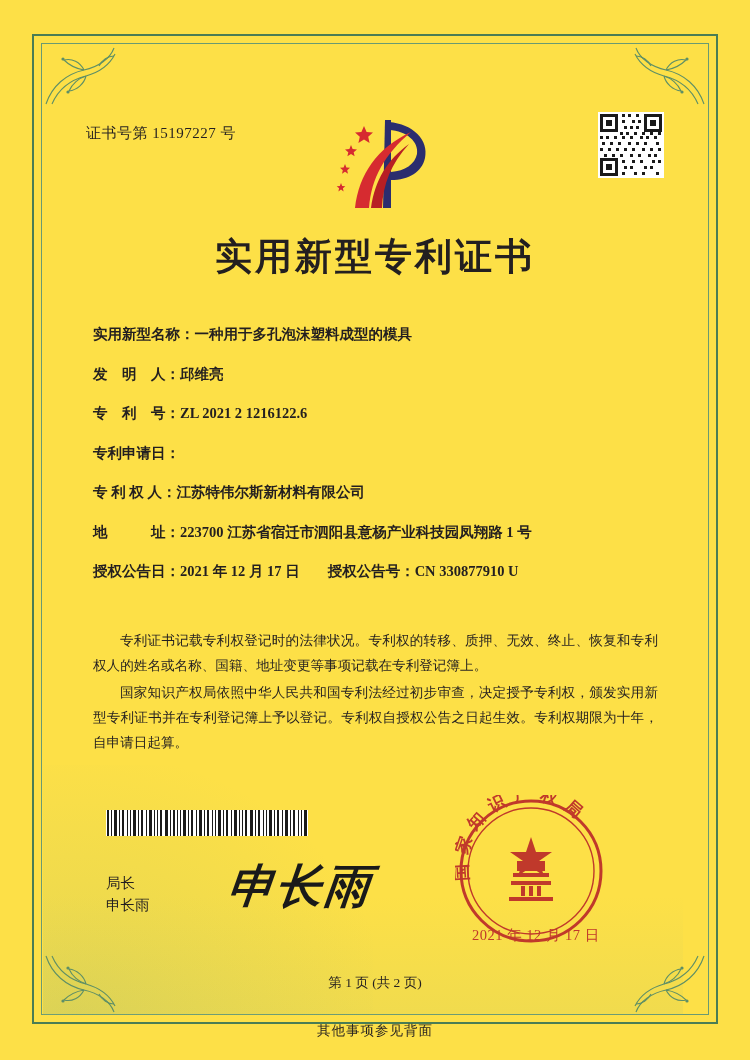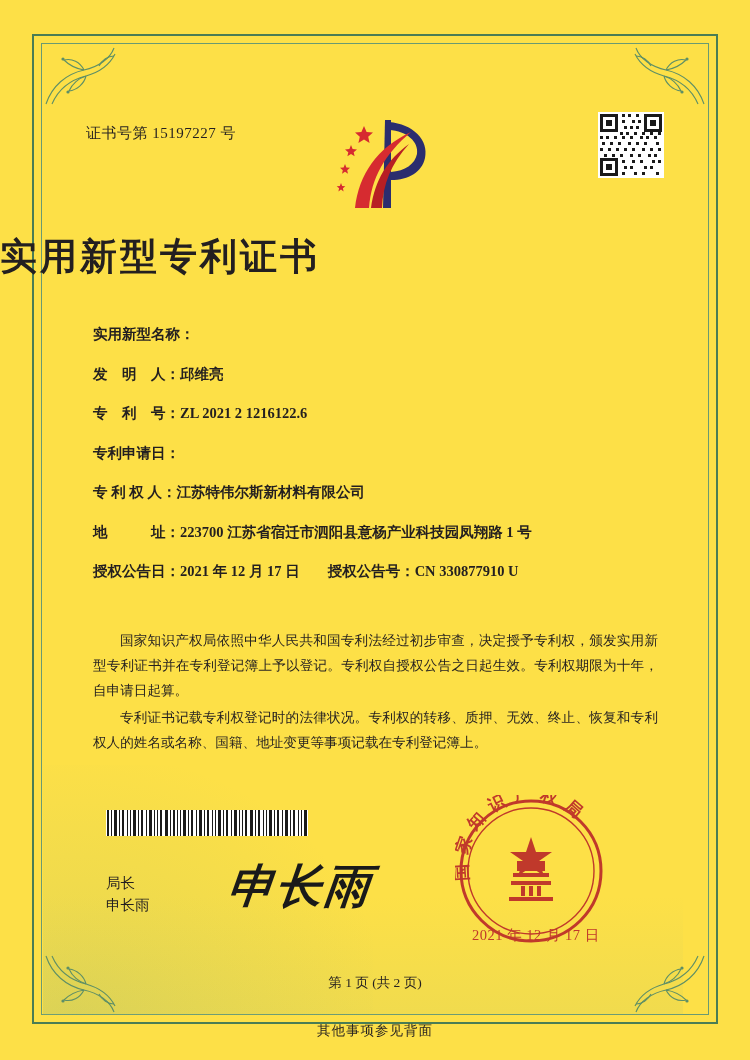--- a/index.html
+++ b/index.html
@@ -95,21 +95,21 @@
     width: 66px;
     height: 66px;
   }
   .qr svg { display:block; }
 
   .title {
     position: absolute;
     left: 0;
     right: 0;
     top: 232px;
-    text-align: left;
+    text-align: center;
     font-size: 37px;
     font-weight: bold;
     letter-spacing: 3px;
     font-family: "Liberation Serif", serif;
   }
 
   
   .fields {
     position: absolute;
     left: 93px;
@@ -372,20 +372,21 @@
       </g>
     </svg>
   </div>
 
   <div class="title">实用新型专利证书</div>
 
   <div class="fields">
     <div class="field">
       <span class="f-label">实用新型名称</span>
       <span class="f-colon">：</span>
+      <span class="f-value">一种用于多孔泡沫塑料成型的模具</span>
     </div>
     <div class="field">
       <span class="f-label">发　明　人</span>
       <span class="f-colon">：</span>
       <span class="f-value">邱维亮</span>
     </div>
     <div class="field">
       <span class="f-label">专　利　号</span>
       <span class="f-colon">：</span>
       <span class="f-value">ZL 2021 2 1216122.6</span>
@@ -408,22 +409,22 @@
       <span class="f-label">授权公告日</span>
       <span class="f-colon">：</span>
       <span class="f-value">2021 年 12 月 17 日</span>
       <span class="f-label2">授权公告号</span>
       <span class="f-colon">：</span>
       <span class="f-value">CN 330877910 U</span>
     </div>
   </div>
 
   <div class="paras">
+    <p>专利证书记载专利权登记时的法律状况。专利权的转移、质押、无效、终止、恢复和专利权人的姓名或名称、国籍、地址变更等事项记载在专利登记簿上。</p>
     <p>国家知识产权局依照中华人民共和国专利法经过初步审查，决定授予专利权，颁发实用新型专利证书并在专利登记簿上予以登记。专利权自授权公告之日起生效。专利权期限为十年，自申请日起算。</p>
-    <p>专利证书记载专利权登记时的法律状况。专利权的转移、质押、无效、终止、恢复和专利权人的姓名或名称、国籍、地址变更等事项记载在专利登记簿上。</p>
   </div>
 
   <div class="barcode">
     <svg viewBox="0 0 202 26" width="202" height="26">
       <rect width="202" height="26" fill="#ffffff"></rect>
       <g fill="#1a1a1a">
         <rect x="1" y="0" width="2" height="26"></rect>
           <rect x="5" y="0" width="1" height="26"></rect>
         <rect x="8" y="0" width="3" height="26"></rect>
           <rect x="13" y="0" width="1" height="26"></rect>

